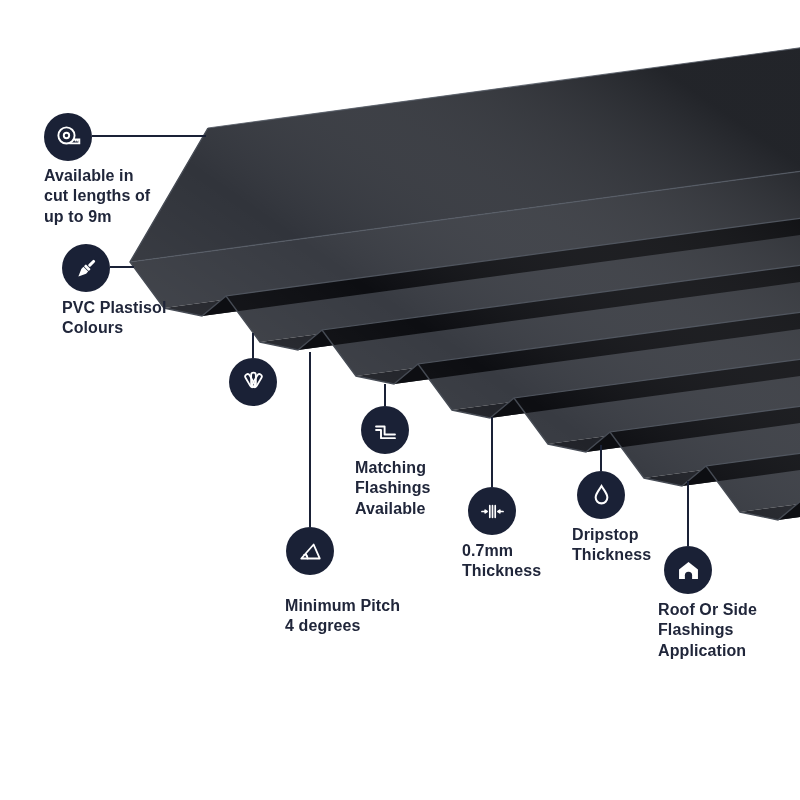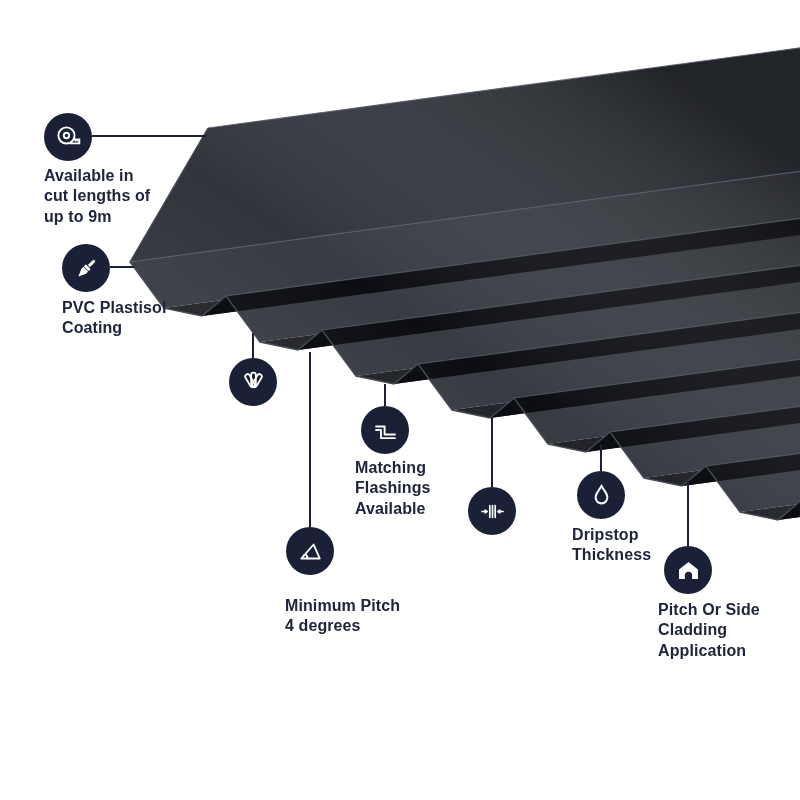--- a/index.html
+++ b/index.html
@@ -106,21 +106,21 @@
   <div class="connector" style="left:110px;top:266px;width:24px;height:2px;"></div>
   <div class="badge" style="left:62px;top:244px;">
     <svg viewBox="0 0 24 24">
       <g transform="rotate(45 12 12)" fill="#fff">
         <rect x="10.7" y="1.8" width="2.6" height="7.4" rx="1.1"></rect>
         <rect x="9" y="9.8" width="6" height="2.4" rx="0.5"></rect>
         <path d="M9 12.9 h6 v2.6 l-3 6.7 -3 -6.7 z"></path>
       </g>
     </svg>
   </div>
-  <div class="label" style="left:62px;top:298px;width:112px;">PVC Plastisol Coating</div>
+  <div class="label" style="left:62px;top:298px;width:112px;">PVC Plastisol Colours</div>
 
   <div class="connector" style="left:252px;top:333px;width:2px;height:25px;"></div>
   <div class="badge" style="left:229px;top:358px;">
     <svg viewBox="0 0 24 24" fill="none" stroke="#fff" stroke-width="1.6" stroke-linejoin="round">
       <rect x="9.9" y="3.2" width="4.2" height="12.6" rx="2.1" transform="rotate(-30 12 15.8)"></rect>
       <rect x="9.9" y="3.2" width="4.2" height="12.6" rx="2.1"></rect>
       <rect x="9.9" y="3.2" width="4.2" height="12.6" rx="2.1" transform="rotate(30 12 15.8)"></rect>
     </svg>
   </div>
 
@@ -144,31 +144,32 @@
   <div class="label" style="left:285px;top:596px;width:120px;">Minimum Pitch 4 degrees</div>
 
   <div class="connector" style="left:491px;top:417px;width:2px;height:70px;"></div>
   <div class="badge" style="left:468px;top:487px;">
     <svg viewBox="0 0 24 24" stroke="#fff" fill="none" stroke-linecap="round">
       <path d="M9.6 6.8 V17.2 M12 6.8 V17.2 M14.4 6.8 V17.2" stroke-width="1.5"></path>
       <path d="M2.6 12 H7.2 M7.2 12 L5.4 10.8 M7.2 12 L5.4 13.2" stroke-width="1.5"></path>
       <path d="M21.4 12 H16.8 M16.8 12 L18.6 10.8 M16.8 12 L18.6 13.2" stroke-width="1.5"></path>
     </svg>
   </div>
+  <div class="label" style="left:462px;top:541px;width:92px;">0.7mm Thickness</div>
 
   <div class="connector" style="left:600px;top:445px;width:2px;height:26px;"></div>
   <div class="badge" style="left:577px;top:471px;">
     <svg viewBox="0 0 24 24" fill="none" stroke="#fff" stroke-width="1.8">
       <path d="M12 3.6 C10 7.2 6.8 10 6.8 13.8 a5.2 5.2 0 0 0 10.4 0 C17.2 10 14 7.2 12 3.6 Z"></path>
     </svg>
   </div>
   <div class="label" style="left:572px;top:525px;width:92px;">Dripstop Thickness</div>
 
   <div class="connector" style="left:687px;top:481px;width:2px;height:65px;"></div>
   <div class="badge" style="left:664px;top:546px;">
     <svg viewBox="0 0 24 24">
       <path d="M3.6 11.2 L12 4.4 L20.4 11.2 V19.6 H3.6 Z" fill="#fff"></path>
       <path d="M8.8 19.6 v-3.4 a3.2 3.2 0 0 1 6.4 0 v3.4 Z" style="fill:var(--accent)"></path>
     </svg>
   </div>
-  <div class="label" style="left:658px;top:600px;width:110px;">Pitch Or Side Cladding Application</div>
+  <div class="label" style="left:658px;top:600px;width:110px;">Roof Or Side Flashings Application</div>
 
 </div>
 
 </body></html>

